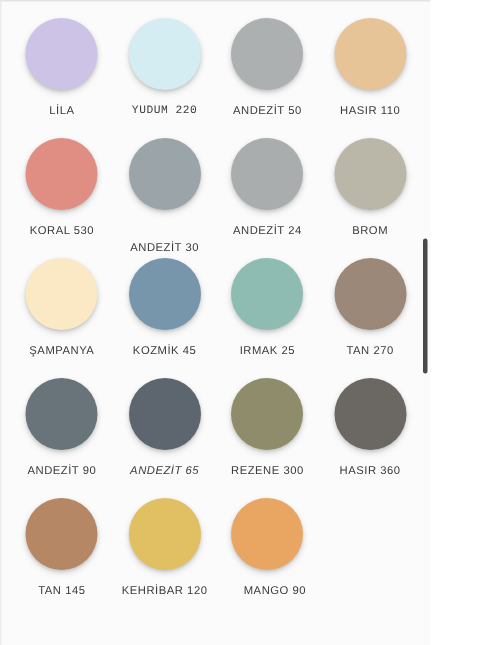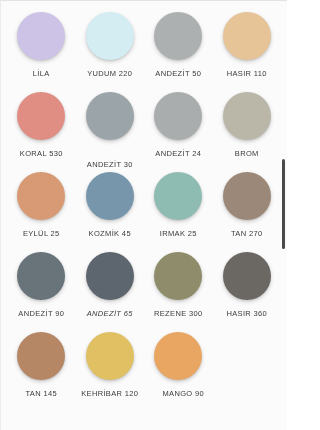--- a/index.html
+++ b/index.html
@@ -85,21 +85,21 @@
 
 <div id="app" style="background: rgb(251, 251, 251);">
 
   <div id="swatch-grid">
       <div class="swatch-cell">
         <div class="swatch-circle" style="background-color: rgb(205, 195, 230);"></div>
         <div class="swatch-label" style="color: rgb(58, 58, 58);">LİLA</div>
       </div>
       <div class="swatch-cell">
         <div class="swatch-circle" style="background-color: rgb(212, 237, 242);"></div>
-        <div class="swatch-label" style="color: rgb(58, 58, 58);">YUDUM 220</div>
+        <div class="swatch-label" style="color: rgb(58, 58, 58); font-family: Liberation Mono, monospace;">YUDUM 220</div>
       </div>
       <div class="swatch-cell">
         <div class="swatch-circle" style="background-color: rgb(173, 176, 177);"></div>
         <div class="swatch-label" style="color: rgb(58, 58, 58);">ANDEZİT 50</div>
       </div>
       <div class="swatch-cell">
         <div class="swatch-circle" style="background-color: rgb(230, 196, 152);"></div>
         <div class="swatch-label" style="color: rgb(58, 58, 58);">HASIR 110</div>
       </div>
       <div class="swatch-cell">
@@ -112,22 +112,22 @@
       </div>
       <div class="swatch-cell">
         <div class="swatch-circle" style="background-color: rgb(169, 173, 174);"></div>
         <div class="swatch-label" style="color: rgb(58, 58, 58);">ANDEZİT 24</div>
       </div>
       <div class="swatch-cell">
         <div class="swatch-circle" style="background-color: rgb(186, 183, 168);"></div>
         <div class="swatch-label" style="color: rgb(58, 58, 58);">BROM</div>
       </div>
       <div class="swatch-cell">
-        <div class="swatch-circle" style="background-color: rgb(215, 154, 116);"></div>
-        <div class="swatch-label" style="color: rgb(58, 58, 58);">EYLÜL 25</div>
+        <div class="swatch-circle" style="background-color: rgb(250, 233, 196);"></div>
+        <div class="swatch-label" style="color: rgb(58, 58, 58);">ŞAMPANYA</div>
       </div>
       <div class="swatch-cell">
         <div class="swatch-circle" style="background-color: rgb(119, 150, 171);"></div>
         <div class="swatch-label" style="color: rgb(58, 58, 58);">KOZMİK 45</div>
       </div>
       <div class="swatch-cell">
         <div class="swatch-circle" style="background-color: rgb(142, 188, 178);"></div>
         <div class="swatch-label" style="color: rgb(58, 58, 58);">IRMAK 25</div>
       </div>
       <div class="swatch-cell">

